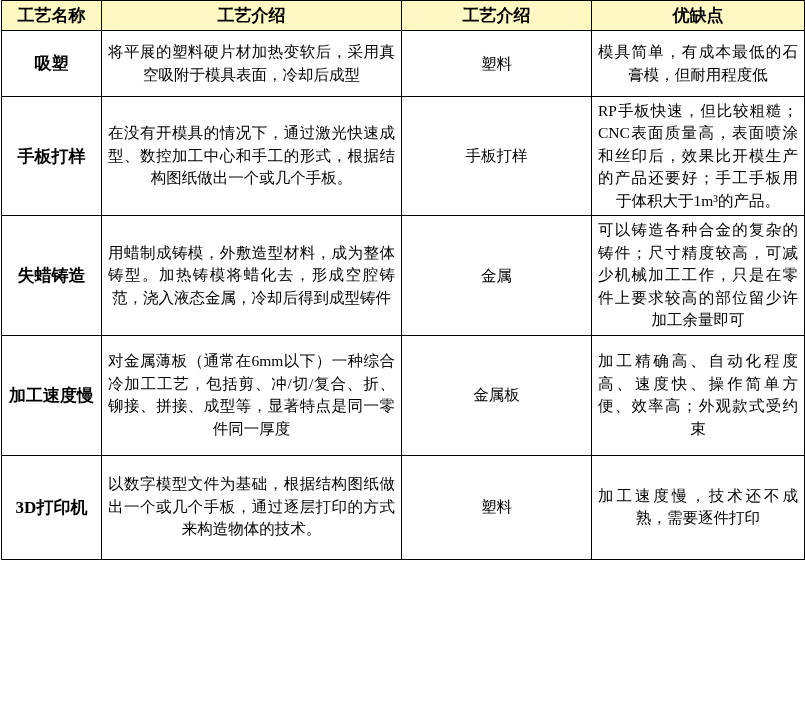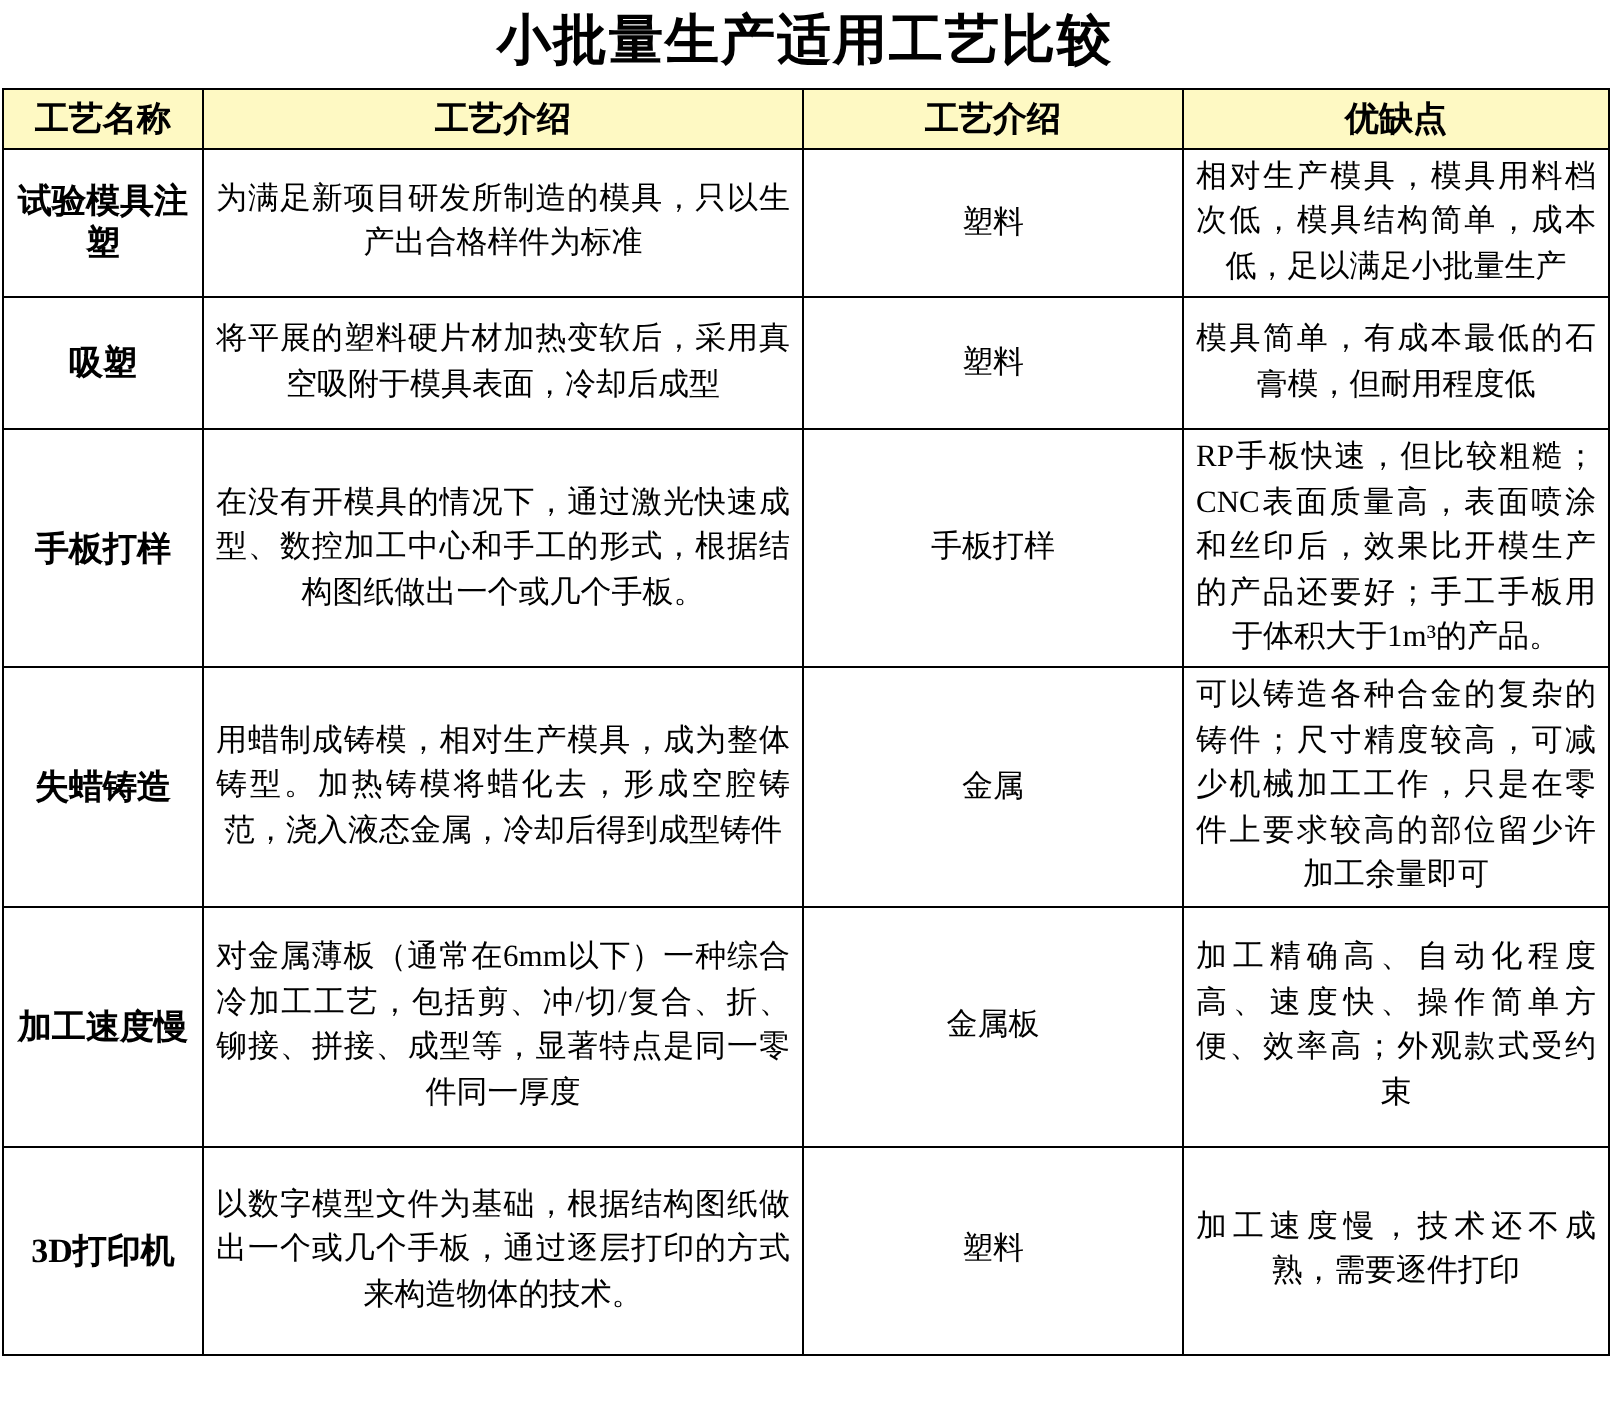--- a/index.html
+++ b/index.html
@@ -81,59 +81,52 @@
   tr.r3 td { height: 110px; }
   tr.r4 td { height: 118px; }
   tr.r5 td { height: 120px; }
   tr.r6 td { height: 104px; }
 </style>
 </head>
 <body>
 
 <div class="page">
 
-  <div class="title">小批量生产适用工艺比较</div>
 
   <table class="cmp">
     <colgroup>
       <col class="col-name">
       <col class="col-intro">
       <col class="col-mat">
       <col class="col-pro">
     </colgroup>
     <thead>
       <tr>
         <th>工艺名称</th>
         <th>工艺介绍</th>
         <th>工艺介绍</th>
         <th>优缺点</th>
       </tr>
     </thead>
     <tbody>
-      <tr class="r1">
-        <td class="name">试验模具注塑</td>
-        <td class="intro">为满足新项目研发所制造的模具，只以生产出合格样件为标准</td>
-        <td class="mat">塑料</td>
-        <td class="pro">相对生产模具，模具用料档次低，模具结构简单，成本低，足以满足小批量生产</td>
-      </tr>
       <tr class="r2">
         <td class="name">吸塑</td>
         <td class="intro">将平展的塑料硬片材加热变软后，采用真空吸附于模具表面，冷却后成型</td>
         <td class="mat">塑料</td>
         <td class="pro">模具简单，有成本最低的石膏模，但耐用程度低</td>
       </tr>
       <tr class="r3">
         <td class="name">手板打样</td>
         <td class="intro">在没有开模具的情况下，通过激光快速成型、数控加工中心和手工的形式，根据结构图纸做出一个或几个手板。</td>
         <td class="mat">手板打样</td>
         <td class="pro">RP手板快速，但比较粗糙；CNC表面质量高，表面喷涂和丝印后，效果比开模生产的产品还要好；手工手板用于体积大于1m³的产品。</td>
       </tr>
       <tr class="r4">
         <td class="name">失蜡铸造</td>
-        <td class="intro">用蜡制成铸模，相对生产模具，成为整体铸型。加热铸模将蜡化去，形成空腔铸范，浇入液态金属，冷却后得到成型铸件</td>
+        <td class="intro">用蜡制成铸模，外敷造型材料，成为整体铸型。加热铸模将蜡化去，形成空腔铸范，浇入液态金属，冷却后得到成型铸件</td>
         <td class="mat">金属</td>
         <td class="pro">可以铸造各种合金的复杂的铸件；尺寸精度较高，可减少机械加工工作，只是在零件上要求较高的部位留少许加工余量即可</td>
       </tr>
       <tr class="r5">
         <td class="name">加工速度慢</td>
         <td class="intro">对金属薄板（通常在6mm以下）一种综合冷加工工艺，包括剪、冲/切/复合、折、铆接、拼接、成型等，显著特点是同一零件同一厚度</td>
         <td class="mat">金属板</td>
         <td class="pro">加工精确高、自动化程度高、速度快、操作简单方便、效率高；外观款式受约束</td>
       </tr>
       <tr class="r6">

